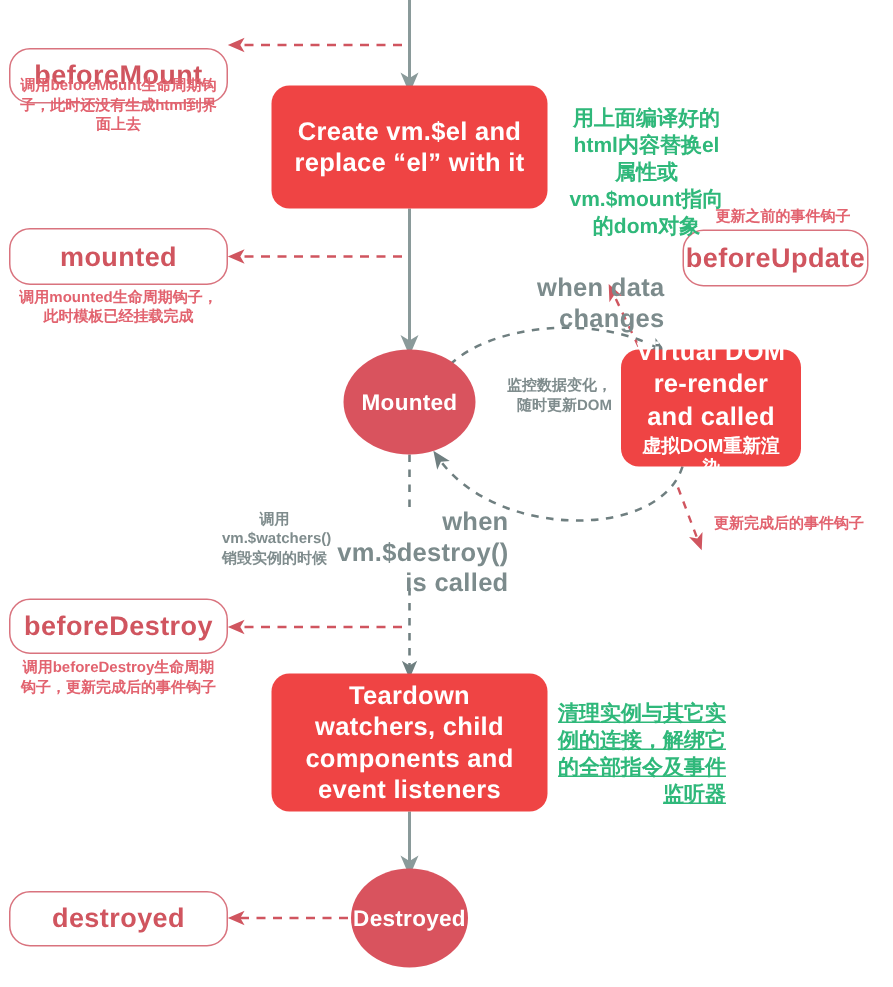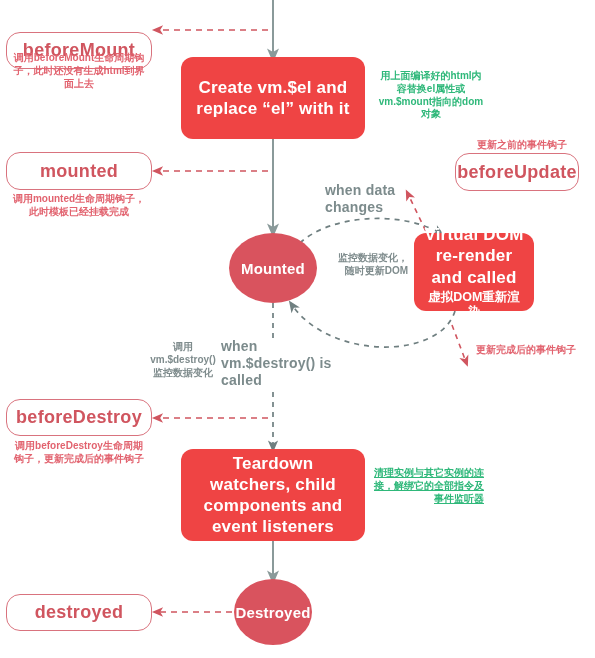--- a/index.html
+++ b/index.html
@@ -93,32 +93,32 @@
     text-align: center;
     line-height: 1.28;
     font-weight: 700;
   }
   .note-pink {
     color: #e2636f;
     font-size: 10px;
   }
   .note-green {
     color: #2fb87a;
-    font-size: 10px;
+    font-size: 14px;
   }
   .note-gray {
     color: #7f8c8d;
     font-size: 10px;
   }
   .label-gray {
     position: absolute;
     color: #7c8b8c;
-    font-size: 14px;
+    font-size: 17px;
     font-weight: 600;
-    text-align: left;
+    text-align: right;
     line-height: 1.22;
     letter-spacing: 0.2px;
   }
 </style>
 </head>
 <body>
 
 <div id="stage">
 
   <svg id="wires" viewBox="0 0 595 658">
@@ -207,21 +207,21 @@
   <div class="note note-green" style="left:376px; top:70px; width:110px;">用上面编译好的html内容替换el属性或vm.$mount指向的dom对象</div>
 
   <div class="note note-pink" style="left:12px; top:193px; width:134px;">调用mounted生命周期钩子，此时模板已经挂载完成</div>
 
   <div class="note note-pink" style="left:452px; top:139px; width:140px;">更新之前的事件钩子</div>
 
   <div class="note note-gray" style="left:338px; top:252px; width:70px;text-align:right;">监控数据变化，随时更新DOM</div>
 
   <div class="note note-pink" style="left:460px; top:344px; width:132px;">更新完成后的事件钩子</div>
 
-  <div class="note note-gray" style="left:148px; top:341px; width:70px;">调用vm.$destroy()监控数据变化</div>
+  <div class="note note-gray" style="left:148px; top:341px; width:70px;">调用vm.$watchers()销毁实例的时候</div>
 
   <div class="note note-pink" style="left:12px; top:440px; width:134px;">调用beforeDestroy生命周期钩子，更新完成后的事件钩子</div>
 
   <div class="note note-green" style="left:372px; top:467px; width:112px; text-align:right;text-decoration:underline;">清理实例与其它实例的连接，解绑它的全部指令及事件监听器</div>
 
 
   <div class="label-gray" style="left:325px; top:182px; width:118px;">when data changes</div>
 
   <div class="label-gray" style="left:221px; top:338px; width:118px;">when vm.$destroy() is called</div>
 

